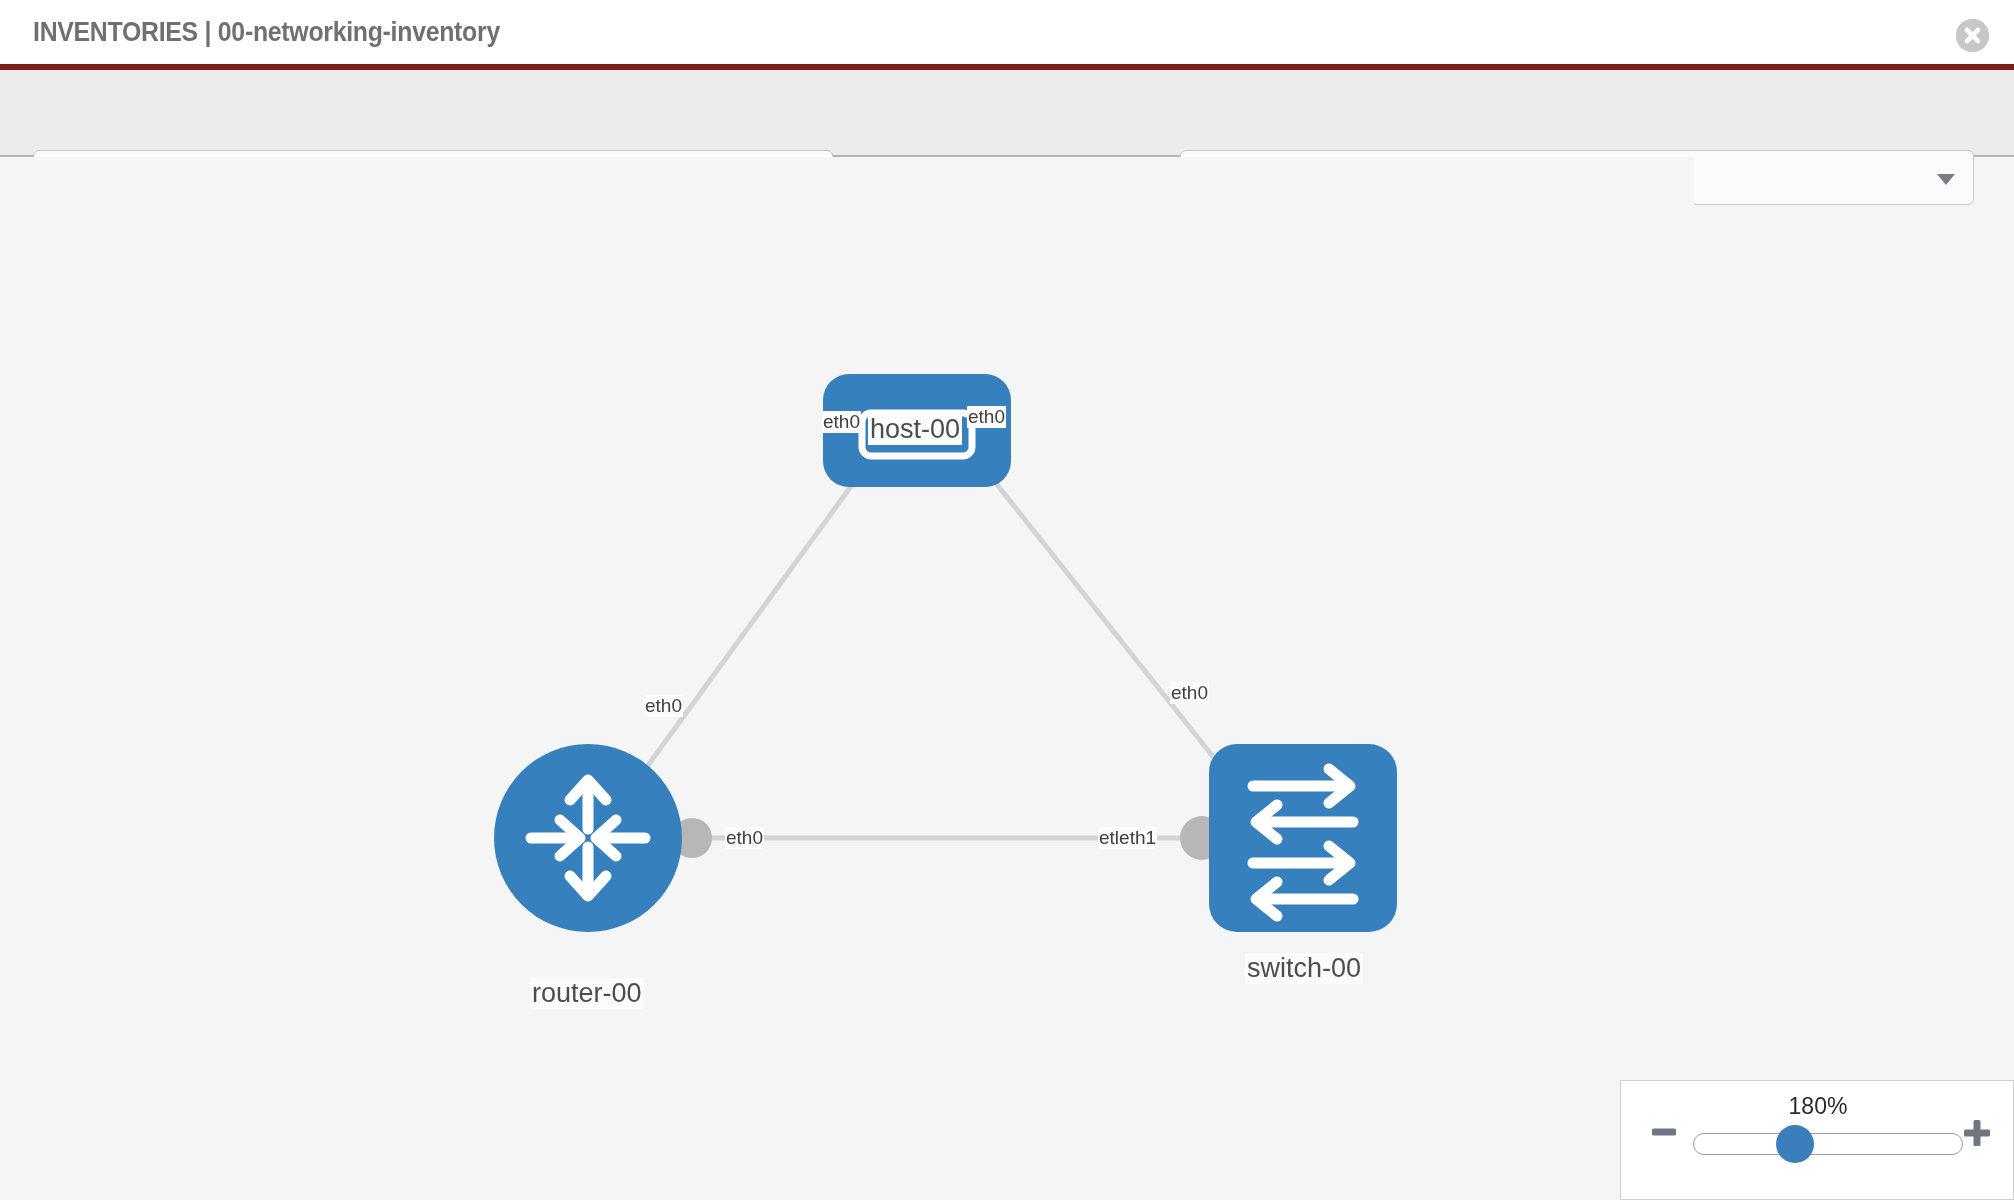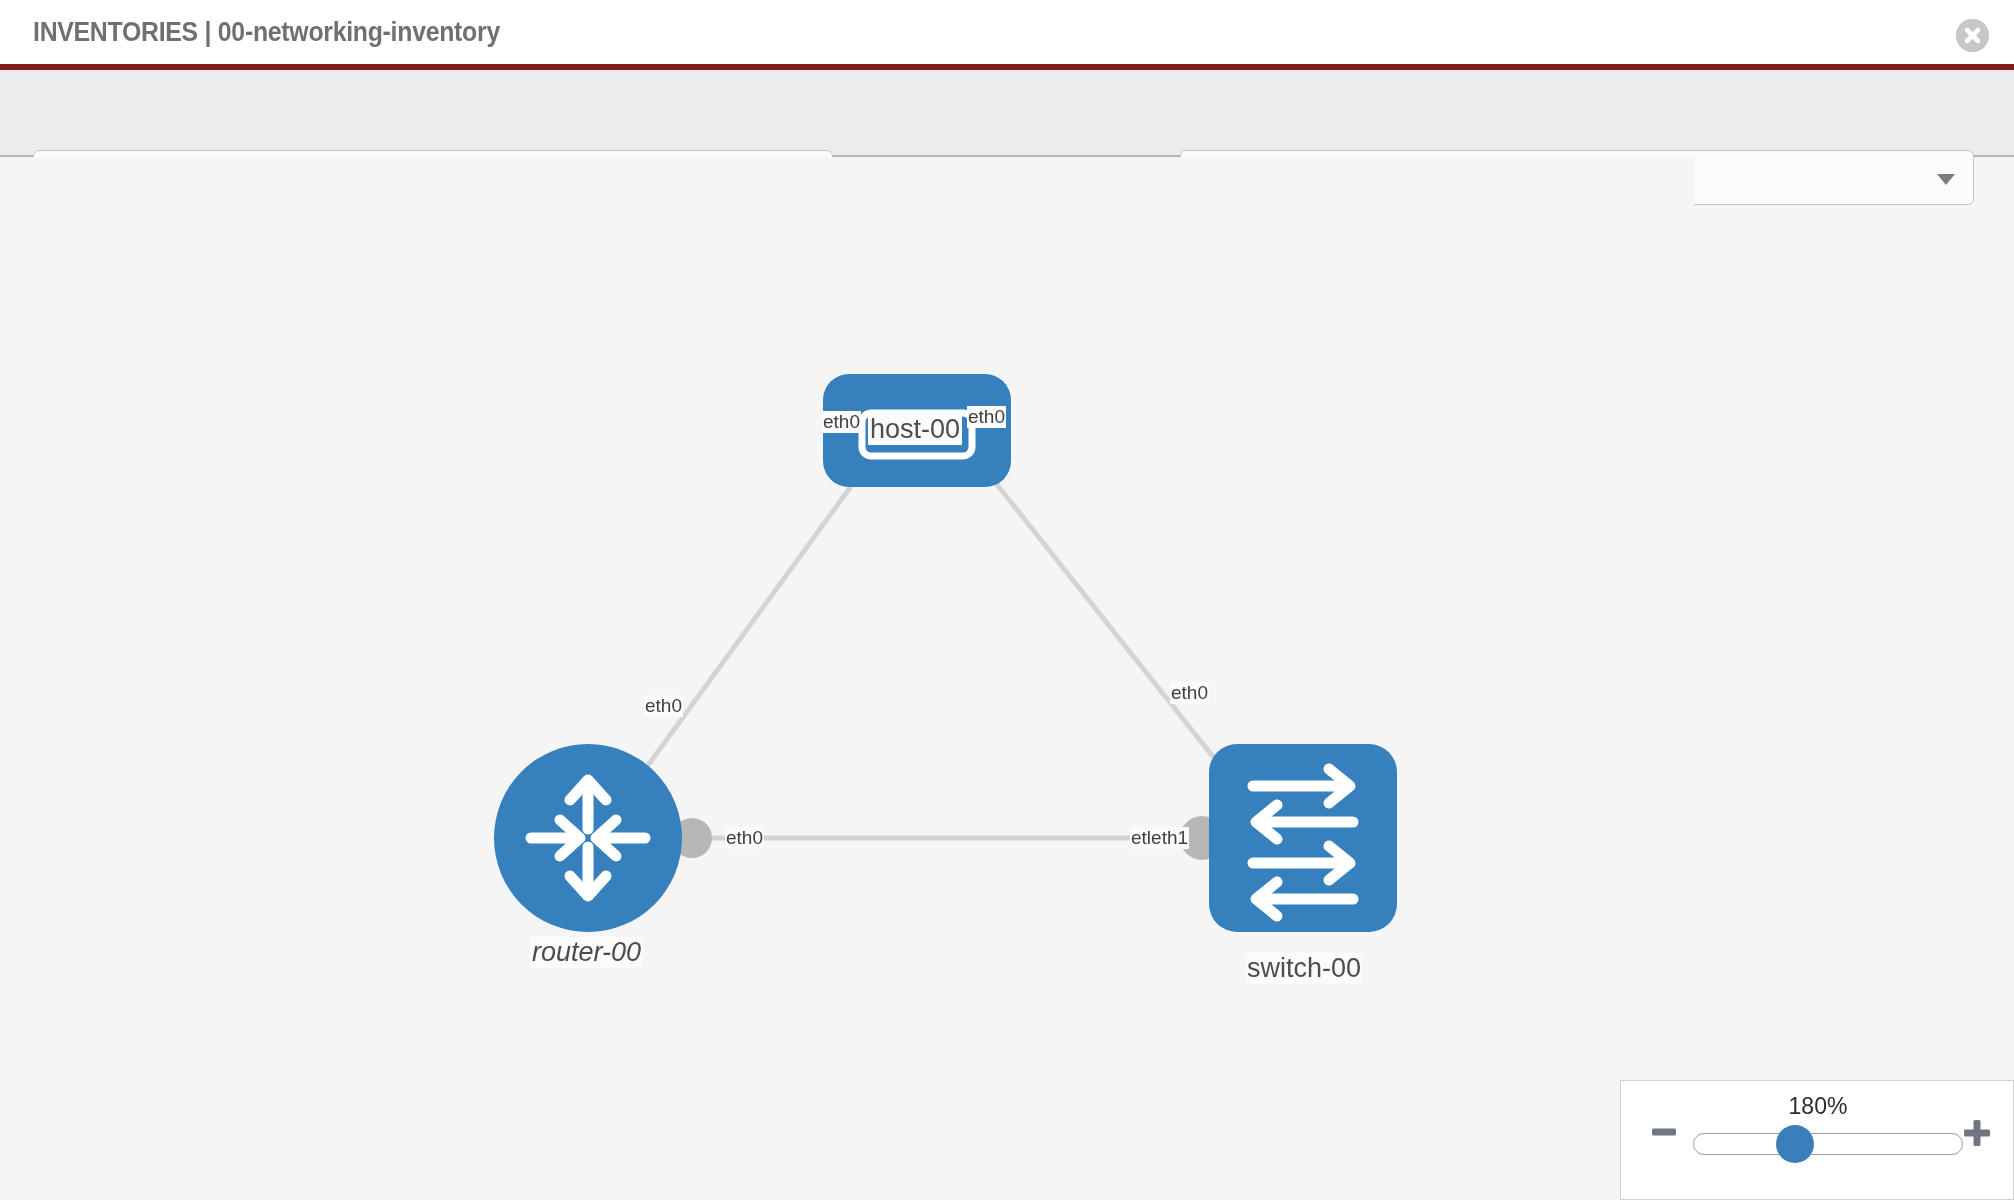--- a/index.html
+++ b/index.html
@@ -303,23 +303,23 @@
     <div class="node-label" style="left:868px; top:235px;margin-top:22px;">host-00</div>
 
     <div class="iface-label" style="left:967px; top:249px;">eth0</div>
 
     <div class="iface-label" style="left:644px; top:538px;">eth0</div>
 
     <div class="iface-label" style="left:1170px; top:525px;">eth0</div>
 
     <div class="iface-label" style="left:725px; top:670px;">eth0</div>
 
-    <div class="iface-label" style="left:1098px; top:670px;margin-left:32px;">etleth1</div>
-
-    <div class="node-label" style="left:530px; top:780px;font-style:italic;">router-00</div>
+    <div class="iface-label" style="left:1098px; top:670px;">etleth1</div>
+
+    <div class="node-label" style="left:530px; top:821px;">router-00</div>
 
     <div class="node-label" style="left:1245px; top:796px;">switch-00</div>
   </div>
 
   <div class="zoom-panel">
     <div class="zoom-value">180%</div>
 
     <div class="zoom-minus">
       <svg width="26" height="26" viewBox="0 0 26 26">
         <rect x="1" y="9.5" width="24" height="7" rx="1.5" fill="#6f7680"></rect>

